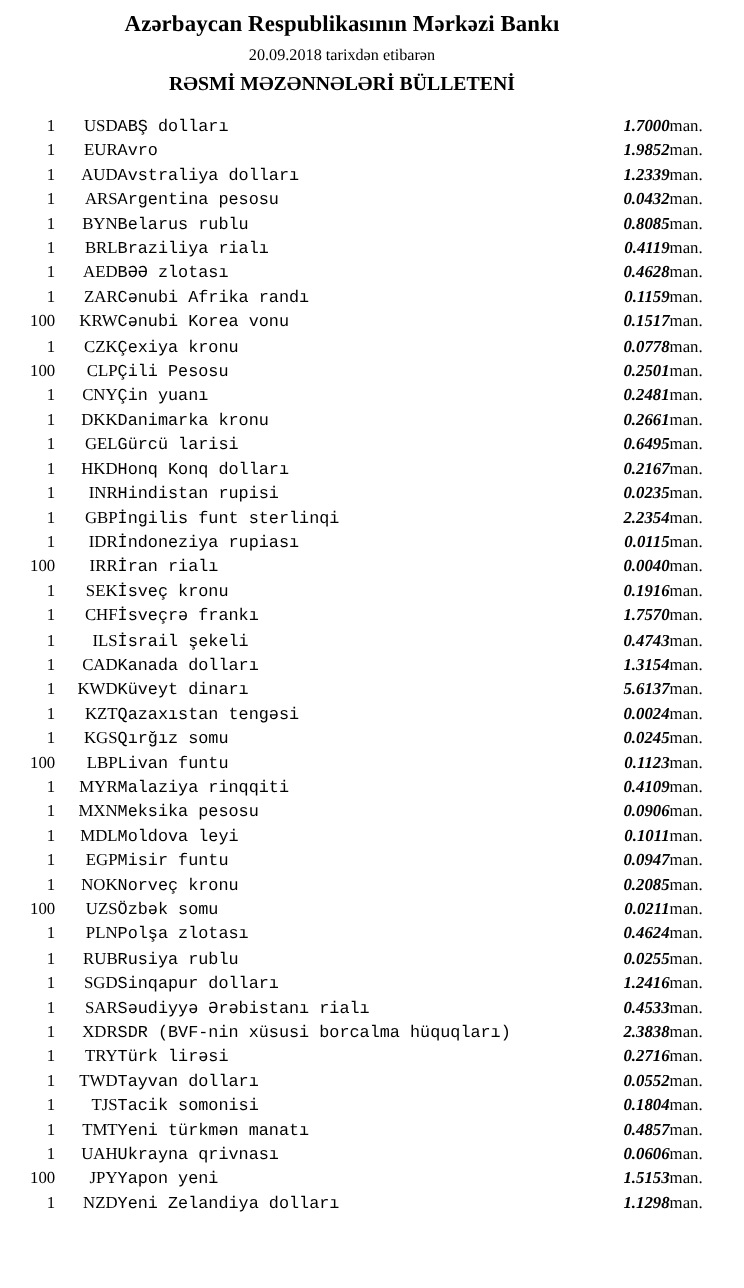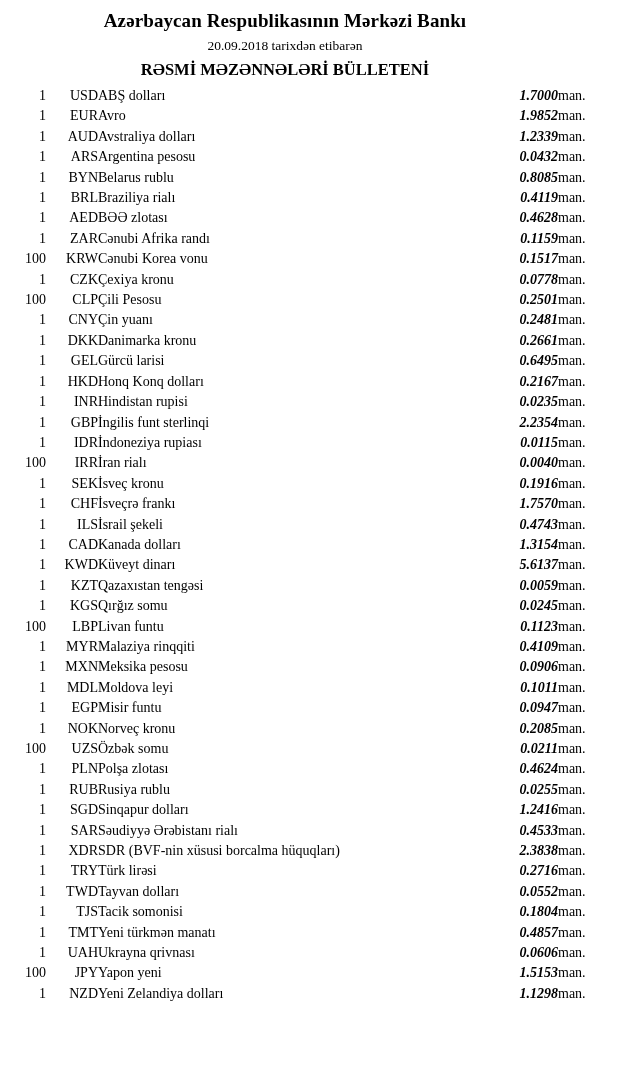--- a/index.html
+++ b/index.html
@@ -37,21 +37,21 @@
   .subject-line {
     font-family: "Liberation Serif", serif;
     font-weight: bold;
     font-size: 13.5px;
     margin: 0 0 6px 0;
   }
   .doc-title {
     font-family: "Liberation Serif", serif;
     font-weight: bold;
     font-size: 16.5px;
-    margin: 0 0 6px 0;
+    margin: 0 0 16px 0;
   }
   .section-title {
     text-align: center;
     font-family: "Liberation Serif", serif;
     font-weight: bold;
     font-size: 14px;
     margin: 0 0 10px 0;
   }
   table.rates {
     width: 620px;
@@ -70,21 +70,21 @@
     padding-right: 6px;
     font-family: "Liberation Serif", serif;
   }
   td.code {
     width: 52px;
     text-align: right;
     padding-right: 8px;
     font-family: "Liberation Serif", serif;
   }
   td.name {
-    font-family: Liberation Serif, serif;
+    font-family: Liberation Mono, monospace;
     padding-left: 4px;
   }
   td.rate {
     width: 92px;
     text-align: right;
     font-family: "Liberation Serif", serif;
     font-weight: bold;
     font-style: italic;
     padding-right: 10px;
   }
@@ -274,21 +274,21 @@
           <td class="units">1</td>
           <td class="code">KWD</td>
           <td class="name">Küveyt dinarı</td>
           <td class="rate">5.6137</td>
           <td class="unit-label">man.</td>
         </tr>
         <tr>
           <td class="units">1</td>
           <td class="code">KZT</td>
           <td class="name">Qazaxıstan tengəsi</td>
-          <td class="rate">0.0059</td>
+          <td class="rate">0.0024</td>
           <td class="unit-label">man.</td>
         </tr>
         <tr>
           <td class="units">1</td>
           <td class="code">KGS</td>
           <td class="name">Qırğız somu</td>
           <td class="rate">0.0245</td>
           <td class="unit-label">man.</td>
         </tr>
         <tr>

